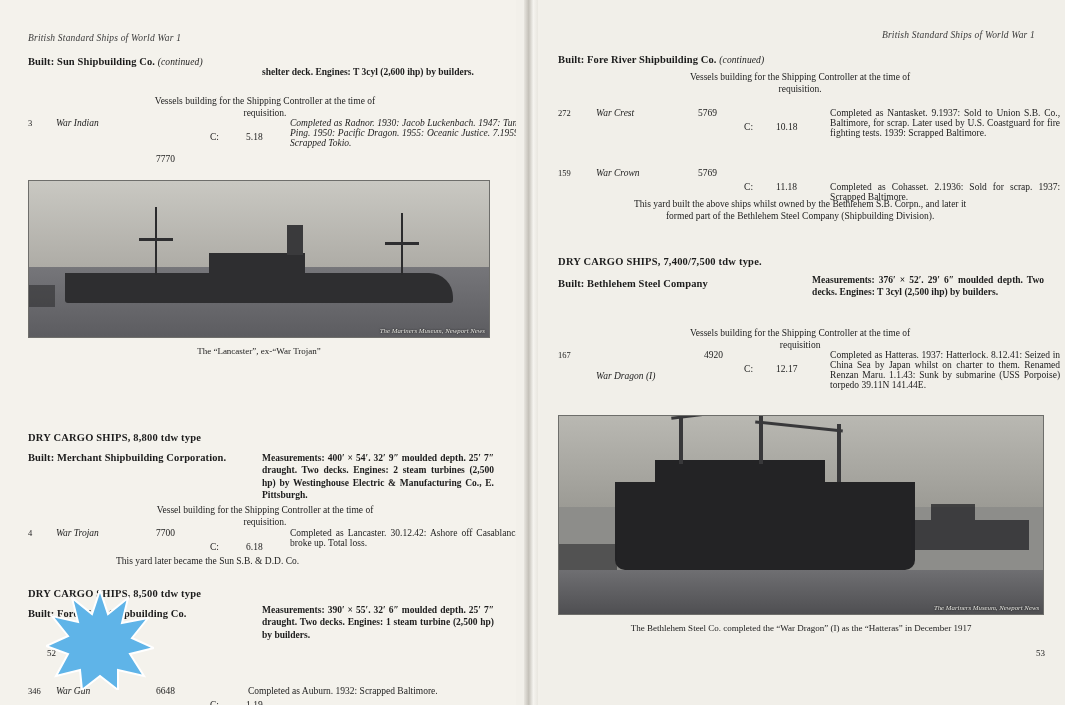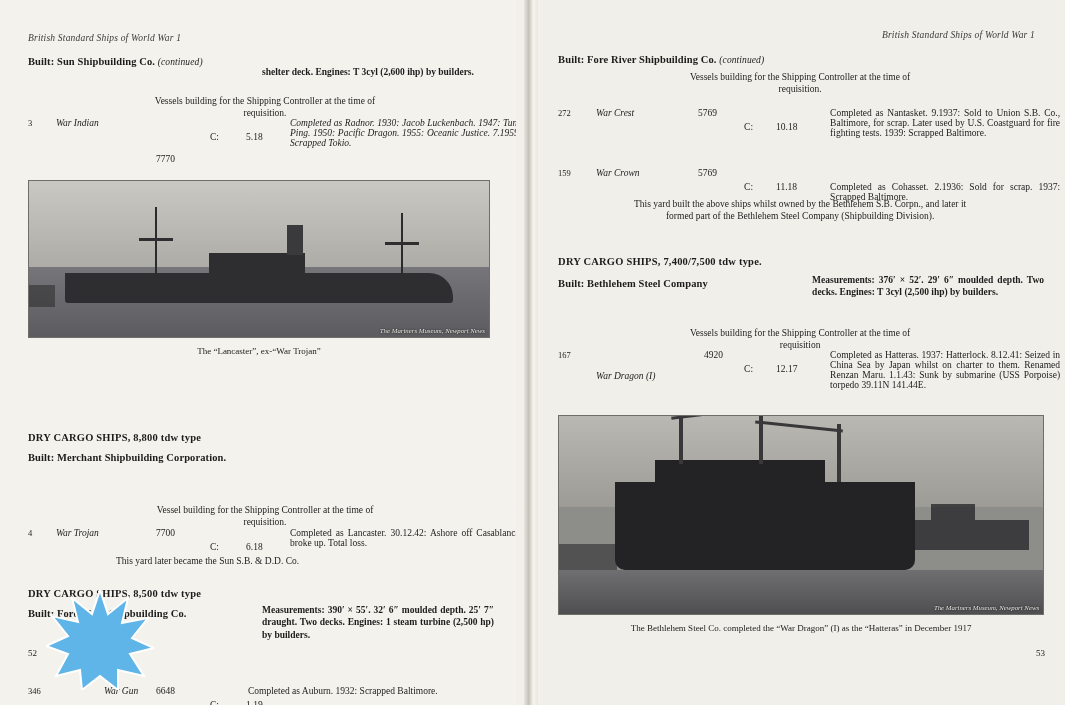--- a/index.html
+++ b/index.html
@@ -83,21 +83,21 @@
     text-shadow:0 0 2px #000;
   }
   .caption {
     text-align:center; font-size:9px; margin-top:3px;
   }
 
   .section-title { font-size:10.5px; font-weight:bold; letter-spacing:0.2px; }
 
   .meas-block { font-size:9.5px; font-weight:bold; line-height:1.3; text-align:justify; }
 
-  .folio { position:absolute; font-size:9px; }
+  .folio { position:absolute; font-size:9px;margin-left:19px; }
 
   
   .photo2 .sky { background:linear-gradient(to bottom,#b9b8b2,#9c9b95); height:46%; }
   .photo2 .water { position:absolute; left:0; bottom:0; width:100%; height:22%; background:linear-gradient(to bottom,#6f6f72,#4f4f52); }
   .photo2 .bigship { position:absolute; background:#232325; }
   .photo2 .crane { position:absolute; background:#38383a; }
 
   
   .watermark {
     position:absolute; left:0; top:0; width:100%; height:100%;
@@ -169,26 +169,27 @@
       <span class="ship-c" style="left:182px; top:14px;">C:</span>
       <span class="ship-date" style="left:218px; top:14px;">6.18</span>
       <span class="ship-desc" style="left:262px; top:0; width:232px;">Completed as Lancaster. 30.12.42: Ashore off Casablanca, broke up. Total loss.</span>
       <span class="ship-desc" style="left:88px; top:28px; width:340px;">This yard later became the Sun S.B. &amp; D.D. Co.</span>
     </div>
 
     <div class="content section-title" style="top:432px; left:28px;">DRY CARGO SHIPS, 8,800 tdw type</div>
 
     <div class="content built-line" style="top:452px; left:28px;">Built: Merchant Shipbuilding Corporation.</div>
 
+    <div class="content meas-block" style="top:452px; left:262px; width:232px;">Measurements: 400′ × 54′. 32′ 9″ moulded depth. 25′ 7″ draught. Two decks.  Engines: 2 steam turbines (2,500 hp) by Westinghouse Electric &amp; Manufacturing Co., E. Pittsburgh.</div>
 
     <div class="content centered-note" style="top:505px; left:150px; width:230px;">Vessel building for the Shipping Controller at the time of requisition.</div>
 
     <div class="content ship-row" style="top:528px; left:28px; width:470px;">
       <span class="ship-num">346</span>
-      <span class="ship-name" style="left:28px; top:0;margin-left:48px;">War Gun</span>
+      <span class="ship-name" style="left:28px; top:0;">War Gun</span>
       <span class="ship-tons" style="left:128px; top:0;">6648</span>
       <span class="ship-c" style="left:182px; top:14px;">C:</span>
       <span class="ship-date" style="left:218px; top:14px;">1.19</span>
       <span class="ship-desc" style="left:220px; top:0; width:274px;">Completed as Auburn. 1932: Scrapped Baltimore.</span>
 
     </div>
 
     <div class="content section-title" style="top:588px; left:28px;">DRY CARGO SHIPS, 8,500 tdw type</div>
 
     <div class="content built-line" style="top:608px; left:28px;">Built: Fore River Shipbuilding Co.</div>

